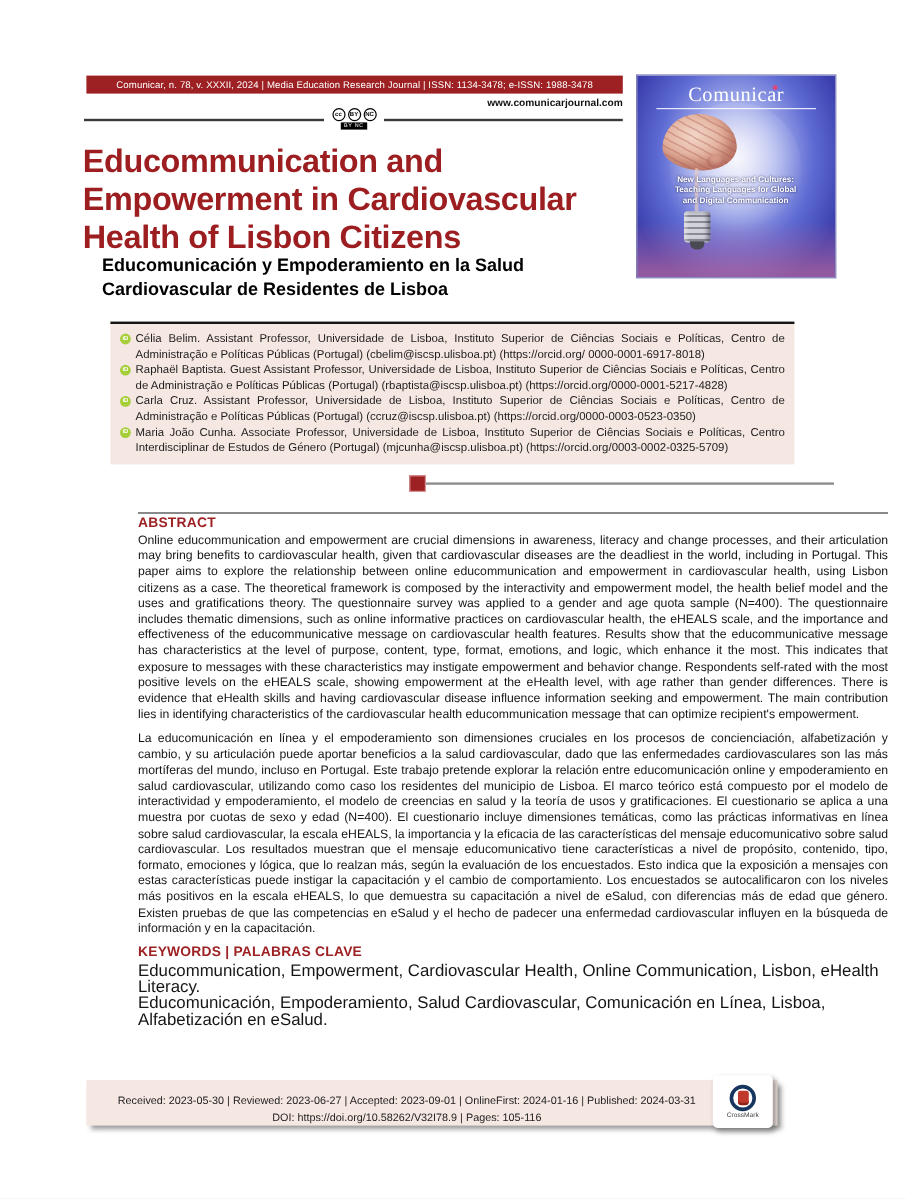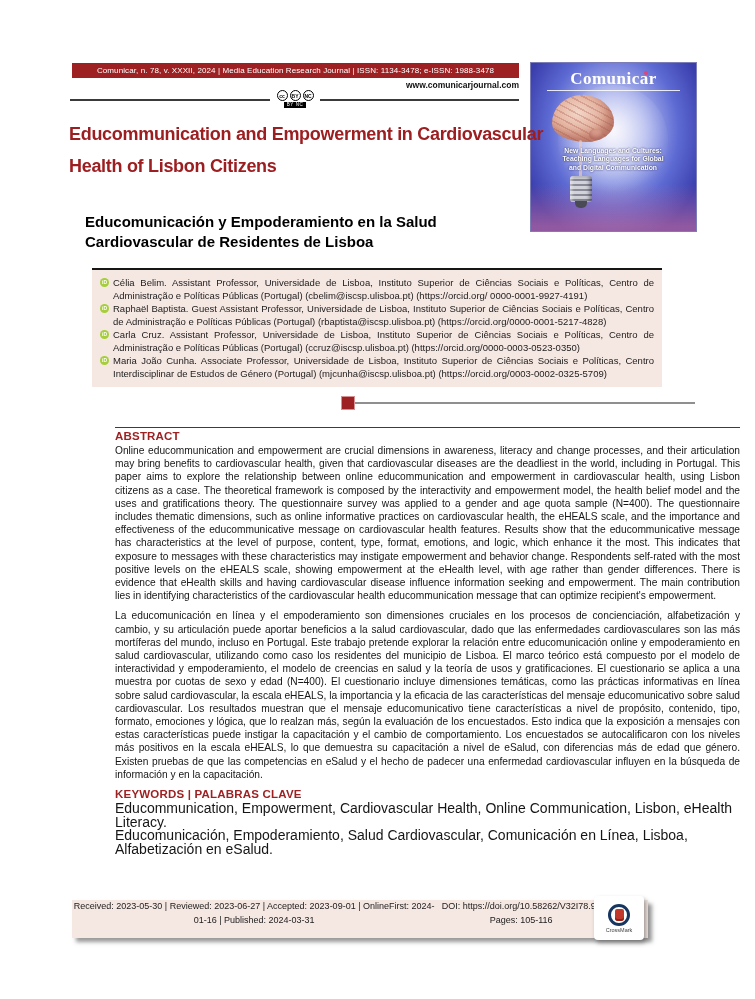--- a/index.html
+++ b/index.html
@@ -21,21 +21,21 @@
           box-sizing:border-box;background:#fff;}
   .cclabel{font-size:4.5px;background:#000;color:#fff;padding:0 3px;margin-top:1px;
            letter-spacing:0.6px;line-height:5.5px;}
 
   
   .cover{position:absolute;left:530px;top:62px;width:165px;height:168px;overflow:hidden;
          border:1px solid #7d7db8;
          background:linear-gradient(180deg, rgba(0,0,0,0) 72%, rgba(214,110,150,0.55) 97%),
          radial-gradient(ellipse 95px 115px at 50% 40%, #f1effb 0%, #a9b2ec 35%, #5e6bd3 68%, #3a3ead 100%);}
   .cover-title{position:absolute;top:6px;left:0;width:100%;text-align:center;
-               font-family:"Liberation Serif", serif;font-size:17px;font-weight:bold;
+               font-family:"Liberation Serif", serif;font-size:17px;font-weight:normal;
                color:#fff;letter-spacing:0.5px;}
   .cover-dot{position:absolute;top:8px;left:113px;width:4px;height:4px;border-radius:50%;
              background:#e0457b;}
   .cover-rule{position:absolute;top:27px;left:16px;right:16px;height:1px;
               background:rgba(255,255,255,0.85);}
   .bulb-glow{position:absolute;top:22px;left:27px;width:110px;height:110px;border-radius:50%;
              background:radial-gradient(circle at 50% 45%, rgba(255,255,255,0.55),
              rgba(255,255,255,0.12) 55%, rgba(255,255,255,0) 72%);}
   .brain{position:absolute;top:32px;left:21px;width:62px;height:47px;
          background:radial-gradient(ellipse at 42% 38%, #f3d6c8, #e0a994 58%, #c98877);
@@ -51,21 +51,21 @@
   .cover-issue{position:absolute;top:84px;left:28px;width:108px;text-align:center;color:#fff;
         font-size:6.8px;font-weight:bold;line-height:8.4px;
         text-shadow:0 0 2px rgba(0,0,60,0.9);}
   .screw{position:absolute;top:113px;left:39px;width:22px;height:26px;border-radius:3px;
         background:repeating-linear-gradient(180deg, #d2d2da 0 3px, #8a8a96 3px 5px);
         box-shadow:inset 2px 0 3px rgba(255,255,255,0.5), inset -2px 0 4px rgba(0,0,30,0.5);}
   .screw-tip{position:absolute;top:138px;left:44px;width:12px;height:7px;background:#4a4a55;
         border-radius:0 0 5px 5px;}
 
   
-  .title{position:absolute;left:69px;top:118px;width:480px;font-size:18px;line-height:32px;
+  .title{position:absolute;left:69px;top:118px;width:480px;font-size:27px;line-height:32px;
          font-weight:600;color:#9d1e21;letter-spacing:-0.3px;}
   .subtitle{position:absolute;left:69px;top:196px;width:450px;font-size:15px;font-weight:bold;
          line-height:19.5px;color:#000;}
 
   
   .authors{position:absolute;left:92px;top:268px;width:570px;background:#f5e7e2;
            border-top:2px solid #161616;padding:6px 8px 7px 8px;box-sizing:border-box;
            font-size:9.5px;line-height:13px;color:#1c1c1c;}
   .author{position:relative;padding-left:13px;text-align:justify;}
   .orcid{position:absolute;left:0;top:2px;width:9px;height:9px;border-radius:50%;
@@ -80,22 +80,22 @@
   
   .content{position:absolute;left:70px;top:427px;width:625px;margin-left:45px;}
   .content-rule{border-top:1.3px solid #3c3c3c;margin-bottom:1px;}
   .sec{color:#9d2123;font-size:11.5px;margin:2px 0;font-weight:bold;letter-spacing:0.2px;}
   .body-text{font-size:10.2px;line-height:13.2px;text-align:justify;margin:0 0 7px 0;
              color:#151515;}
   .kw-line{font-size:14px;line-height:13.5px;color:#151515;}
 
   
   .footer{position:absolute;left:72px;top:900px;width:576px;height:38px;background:#f5e7e2;
-          box-shadow:4px 4px 4px rgba(70,70,70,0.55);display:flex;flex-direction:row;
-          justify-content:center;text-align:center;font-size:9px;line-height:13.5px;
+          box-shadow:4px 4px 4px rgba(70,70,70,0.55);display:flex;flex-direction:column;
+          justify-content:flex-end;text-align:center;font-size:9px;line-height:13.5px;
           color:#222;box-sizing:border-box;padding-right:42px;}
   .crossmark{position:absolute;left:594px;top:896px;width:50px;height:44px;background:#fff;
           border-radius:4px;box-shadow:2px 3px 4px rgba(70,70,70,0.5);display:flex;
           flex-direction:column;align-items:center;justify-content:center;gap:1px;z-index:3;}
   .cm-circle{width:22px;height:22px;border-radius:50%;border:3px solid #16355f;
           background:#fff;box-sizing:border-box;display:flex;align-items:center;
           justify-content:center;}
   .cm-mark{width:9px;height:12px;background:#c0392b;border-radius:2px 2px 3px 3px;
           box-shadow:inset 0 -2px 0 #8e2417;}
   .cm-label{font-size:5.5px;color:#444;}
@@ -130,21 +130,21 @@
     <div class="screw"></div>
     <div class="screw-tip"></div>
   </div>
 
   <h1 class="title" style="margin:0;">Educommunication and Empowerment in Cardiovascular Health of Lisbon Citizens</h1>
   <h2 class="subtitle" style="margin:16px;">Educomunicación y Empoderamiento en la Salud Cardiovascular de Residentes de Lisboa</h2>
 
   <div class="authors">
     <div class="author">
       <span class="orcid">iD</span>
-      <span>Célia Belim. Assistant Professor, Universidade de Lisboa, Instituto Superior de Ciências Sociais e Políticas, Centro de Administração e Políticas Públicas (Portugal) (cbelim@iscsp.ulisboa.pt) (https://orcid.org/ 0000-0001-9927-4191)</span>
+      <span>Célia Belim. Assistant Professor, Universidade de Lisboa, Instituto Superior de Ciências Sociais e Políticas, Centro de Administração e Políticas Públicas (Portugal) (cbelim@iscsp.ulisboa.pt) (https://orcid.org/ 0000-0001-6917-8018)</span>
     </div>
     <div class="author">
       <span class="orcid">iD</span>
       <span>Raphaël Baptista. Guest Assistant Professor, Universidade de Lisboa, Instituto Superior de Ciências Sociais e Políticas, Centro de Administração e Políticas Públicas (Portugal) (rbaptista@iscsp.ulisboa.pt) (https://orcid.org/0000-0001-5217-4828)</span>
     </div>
     <div class="author">
       <span class="orcid">iD</span>
       <span>Carla Cruz. Assistant Professor, Universidade de Lisboa, Instituto Superior de Ciências Sociais e Políticas, Centro de Administração e Políticas Públicas (Portugal) (ccruz@iscsp.ulisboa.pt) (https://orcid.org/0000-0003-0523-0350)</span>
     </div>
     <div class="author">

